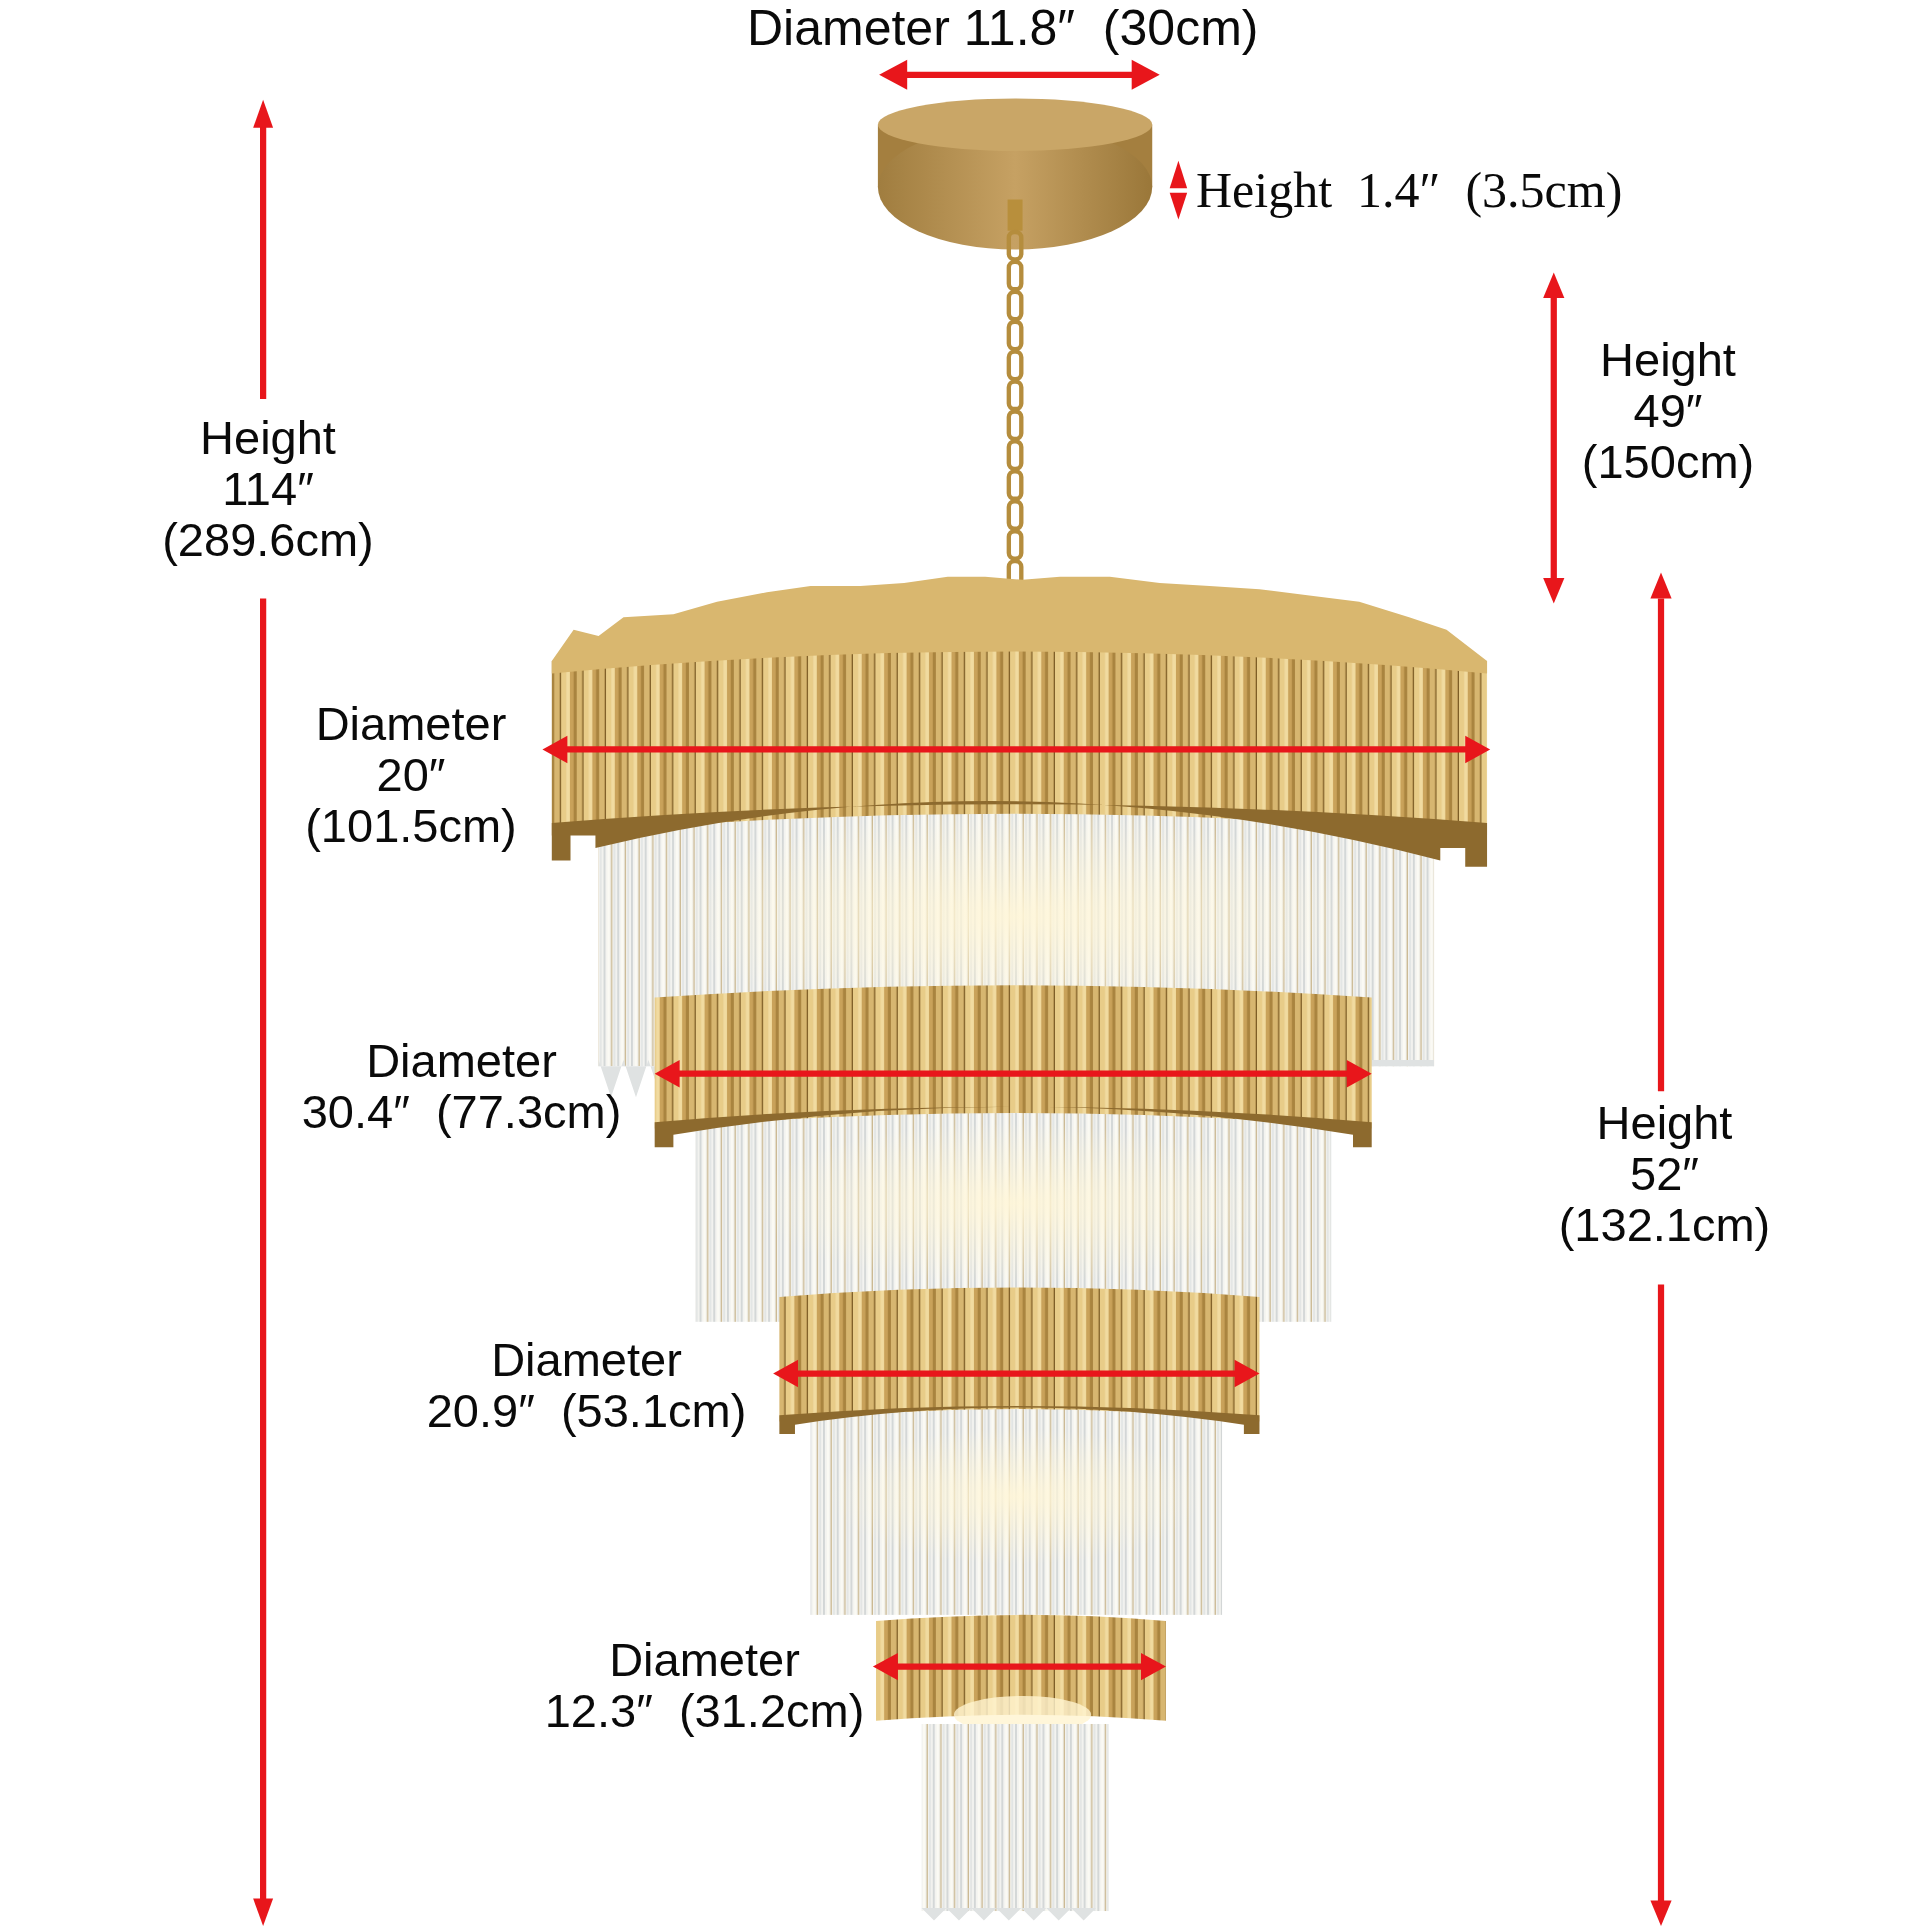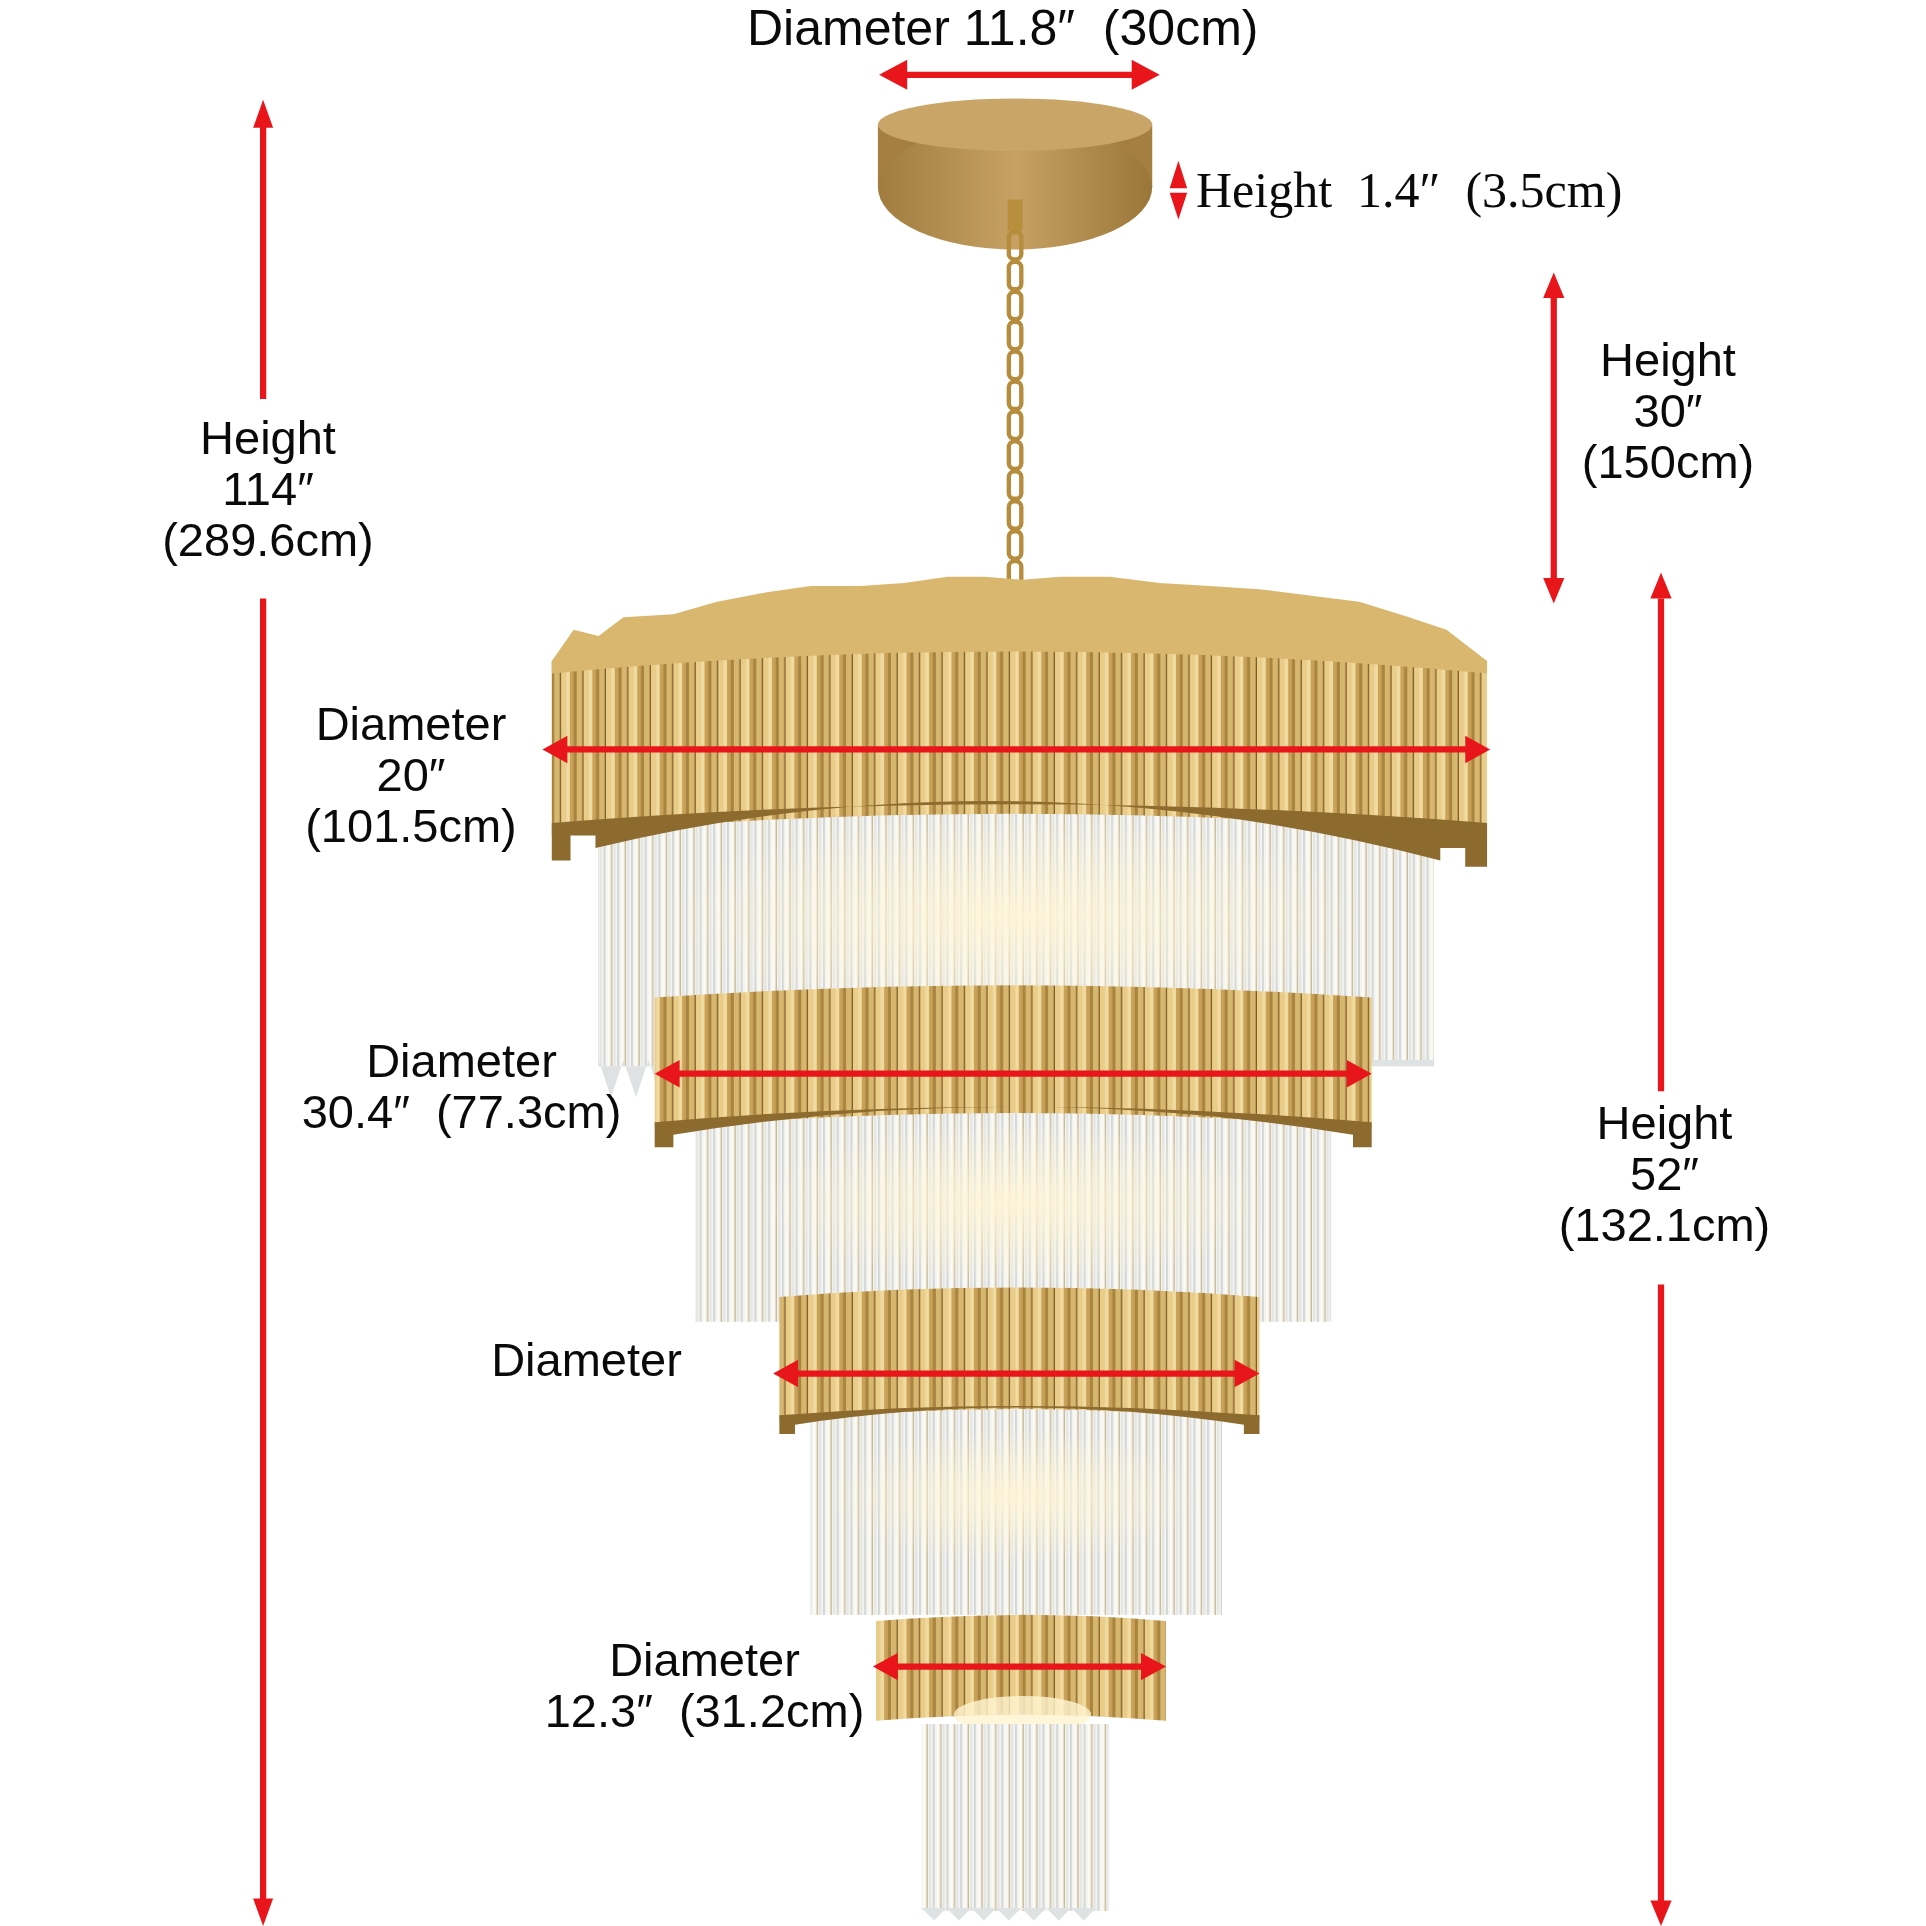--- a/index.html
+++ b/index.html
@@ -173,21 +173,21 @@
   </div>
 
   <div class="lbl" style="left:137px; top:412px; width:262px;">
     <span>Height</span>
     <span>114″</span>
     <span>(289.6cm)</span>
   </div>
 
   <div class="lbl" style="left:1559px; top:334px; width:218px;">
     <span>Height</span>
-    <span>30″</span>
+    <span>49″</span>
     <span>(150cm)</span>
   </div>
 
   <div class="lbl" style="left:1540px; top:1097px; width:249px;">
     <span>Height</span>
     <span>52″</span>
     <span>(132.1cm)</span>
   </div>
 
   <div class="lbl" style="left:299px; top:698px; width:224px;">
@@ -198,20 +198,23 @@
 
   <div class="lbl" style="left:293px; top:1035px; width:337px;">
     <span>Diameter</span>
     <span>
       <span style="display:inline">30.4″</span>&nbsp;&nbsp;<span style="display:inline">(77.3cm)</span>
     </span>
   </div>
 
   <div class="lbl" style="left:418px; top:1334px; width:337px;">
     <span>Diameter</span>
+    <span>
+      <span style="display:inline">20.9″</span>&nbsp;&nbsp;<span style="display:inline">(53.1cm)</span>
+    </span>
   </div>
 
   <div class="lbl" style="left:536px; top:1634px; width:337px;">
     <span>Diameter</span>
     <span>
       <span style="display:inline">12.3″</span>&nbsp;&nbsp;<span style="display:inline">(31.2cm)</span>
     </span>
   </div>
 
 </div>

